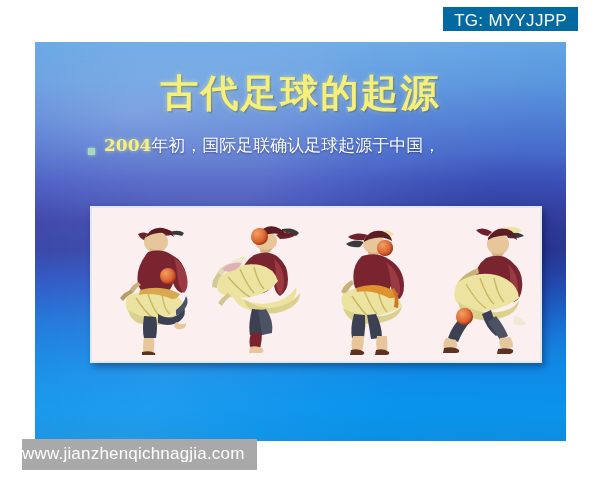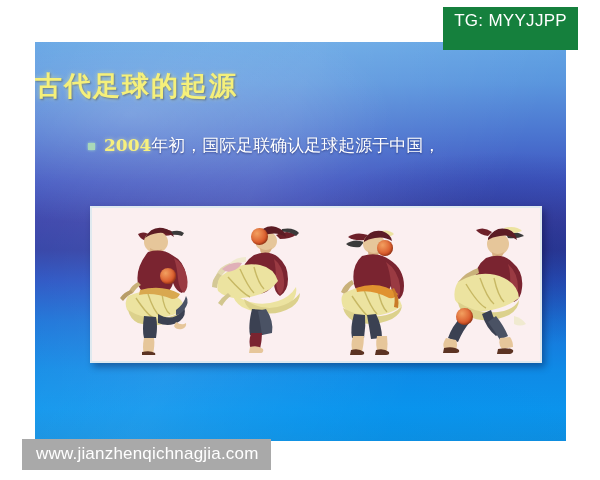--- a/index.html
+++ b/index.html
@@ -53,22 +53,23 @@
       radial-gradient(ellipse 80% 26% at 50% 96%, rgba(0,150,240,0.35), rgba(0,0,0,0) 70%);
     pointer-events: none;
   }
 
   
   #title {
     position: absolute;
     left: 0;
     right: 0;
     top: 26px;
+    text-align: center;
     font-family: "DejaVu Serif", "Liberation Serif", serif;
-    font-size: 27px;
+    font-size: 38px;
     font-weight: bold;
     letter-spacing: 2px;
     color: #f5f07a;
     text-shadow: 0 0 5px rgba(255,255,140,0.55), 1px 1px 2px rgba(0,0,40,0.45);
     z-index: 4;
     white-space: nowrap;
   }
 
   
   #body-block {
@@ -78,21 +79,21 @@
     right: 22px;
     z-index: 4;
     font-family: "DejaVu Serif", "Liberation Serif", serif;
     font-size: 17px;
     line-height: 27px;
     color: #ffffff;
     text-shadow: 0 1px 2px rgba(0,0,50,0.45);
   }
   .bullet-row {
     display: flex;
-    align-items: flex-start;
+    align-items: center;
   }
   .bullet-mark {
     flex: 0 0 auto;
     width: 7px;
     height: 7px;
     background: #a9d8b8;
     margin-top: 11px;
     margin-right: 9px;
     box-shadow: 0 0 3px rgba(190,255,200,0.8);
   }
@@ -126,36 +127,36 @@
     border-radius: 50%;
     background: radial-gradient(circle at 35% 32%, #f2a060, #d9582a 62%, #a83c1c 100%);
     box-shadow: inset -1px -1px 2px rgba(90,30,10,0.5);
   }
 
   
   #tg-badge {
     position: absolute;
     right: 22px;
     top: 7px;
-    background: #15803d;
+    background: #0369a1;
     color: #ffffff;
     font-size: 17px;
-    padding: 4px 11px 19px 11px;
+    padding: 4px 11px 0 11px;
     letter-spacing: 0.3px;
     z-index: 30;
     white-space: nowrap;
   }
   #site-watermark {
     position: absolute;
     left: 22px;
     top: 439px;
     background: #a9a9a9;
     color: #ffffff;
     font-size: 17px;
-    padding: 5px 12px 6px 14px;
+    padding: 5px 12px 6px 0;
     letter-spacing: 0.2px;
     z-index: 30;
     white-space: nowrap;
   }
 </style>
 </head>
 <body>
 
 <div id="slide">
 

